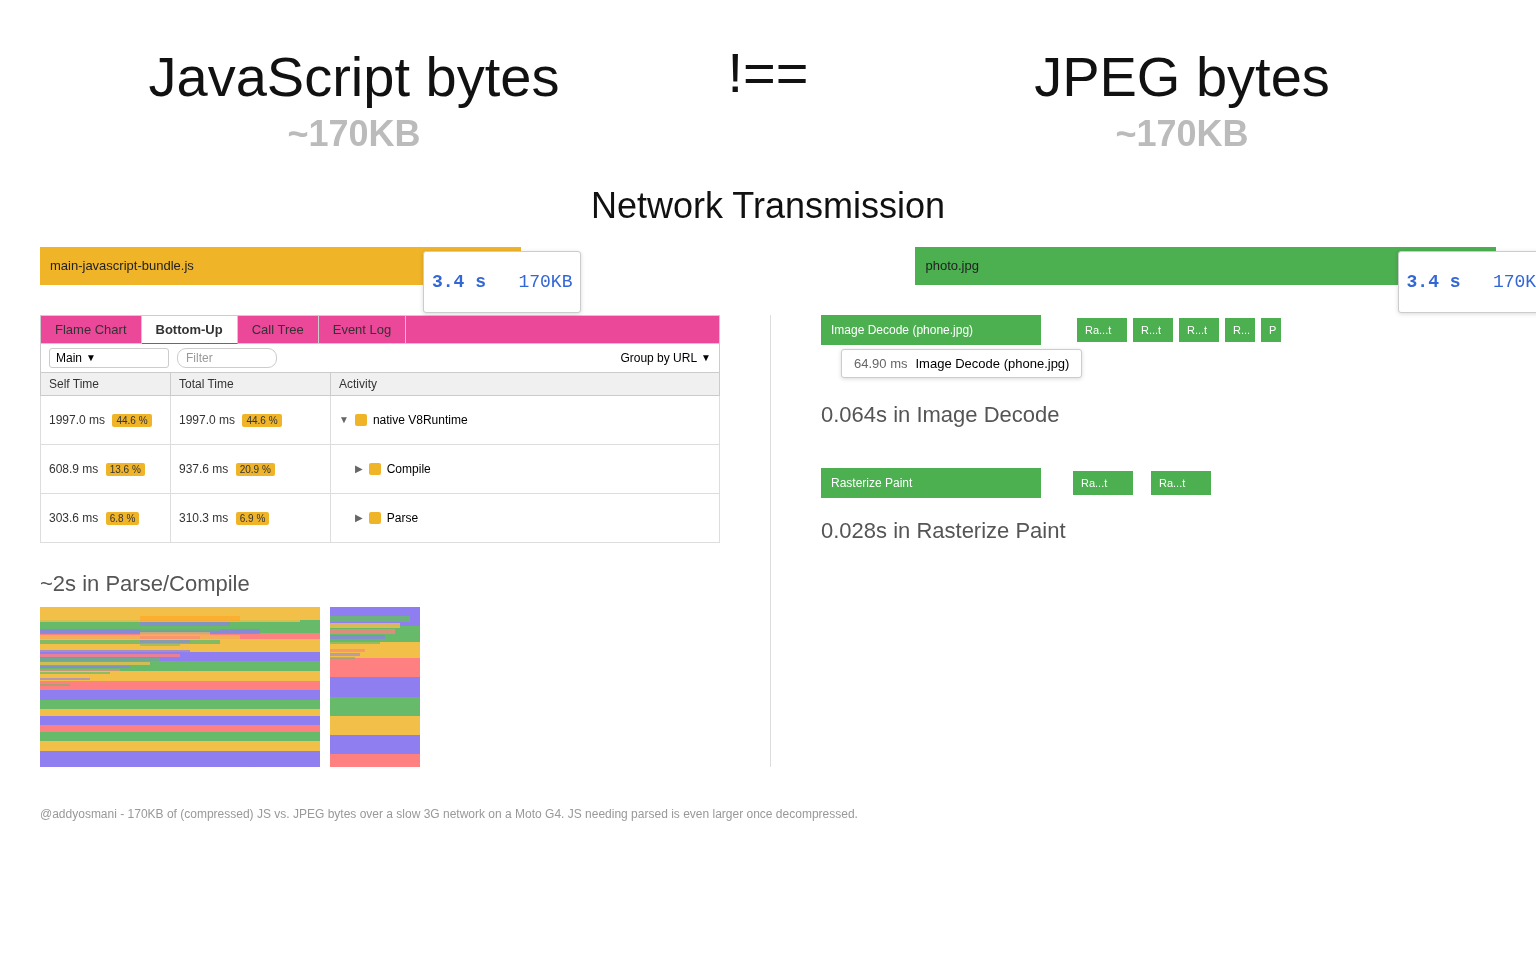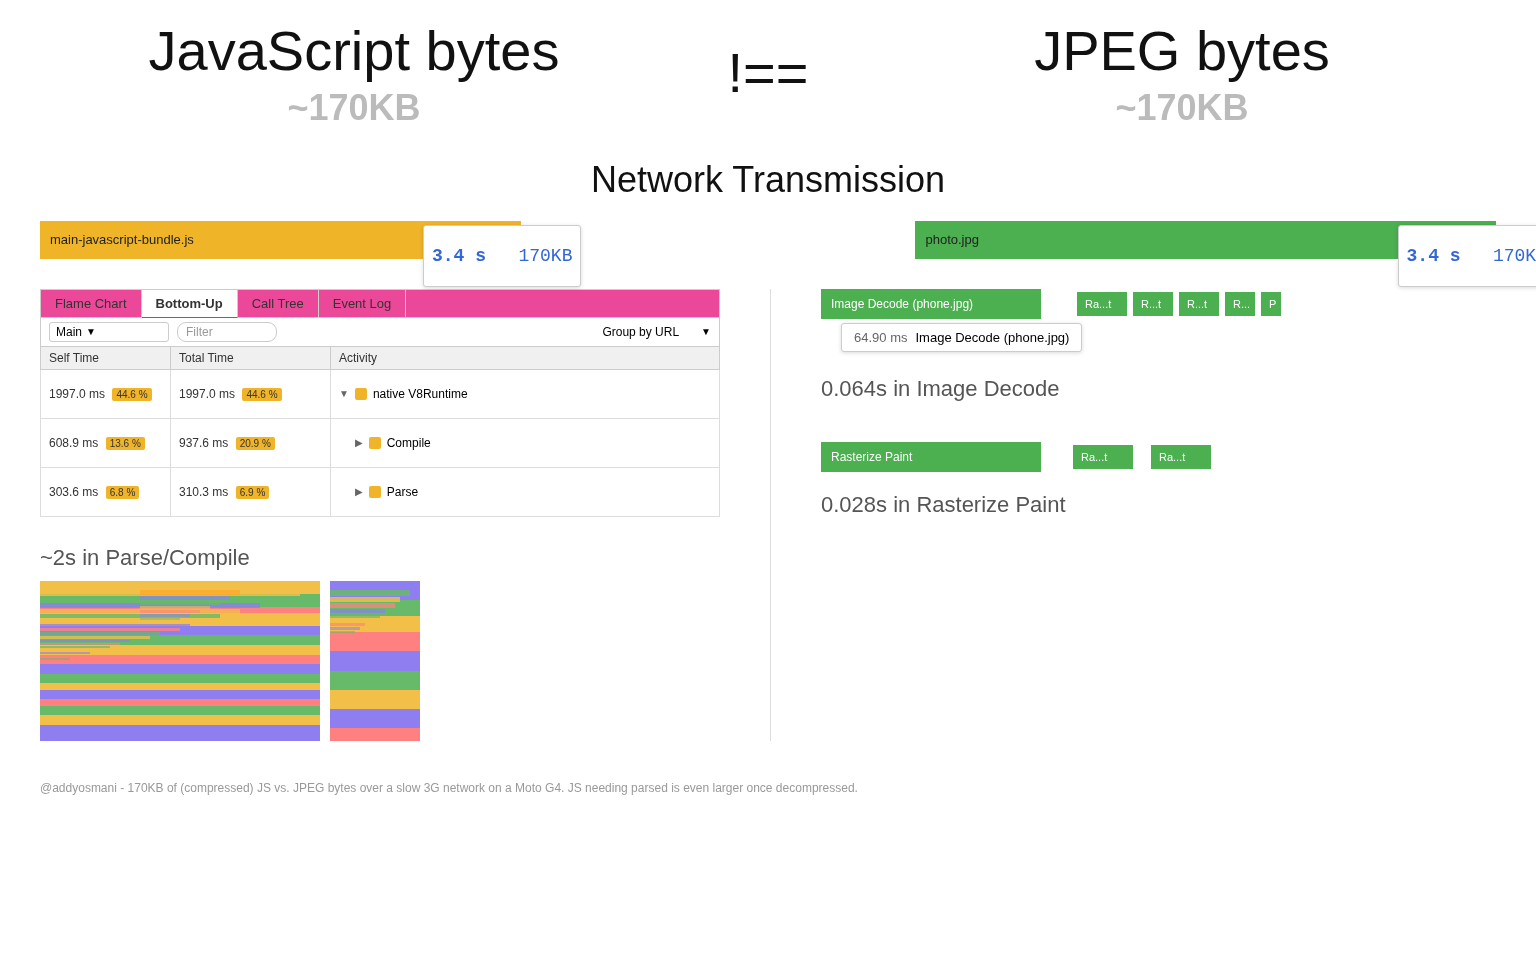--- a/index.html
+++ b/index.html
@@ -20,20 +20,21 @@
     .header-row {
       display: flex;
       align-items: flex-start;
       justify-content: space-between;
       margin-bottom: 10px;
     }
 
     .js-section, .jpeg-section {
       flex: 1;
       text-align: center;
+      margin-top: 26px;
     }
 
     .not-equal-section {
       flex: 0 0 200px;
       text-align: center;
       padding-top: 10px;
     }
 
     .main-title {
       font-size: 56px;
@@ -193,21 +194,21 @@
       border-radius: 9px;
       padding: 2px 8px;
       font-size: 12px;
       min-width: 100px;
       color: #999;
     }
 
     .toolbar-group {
       display: flex;
       align-items: center;
-      gap: 22px;
+      gap: 4px;
       font-size: 12px;
       margin-left: auto;
     }
 
     .devtools-table {
       border: 1px solid #ccc;
       width: 100%;
       border-collapse: collapse;
       font-size: 12px;
     }

